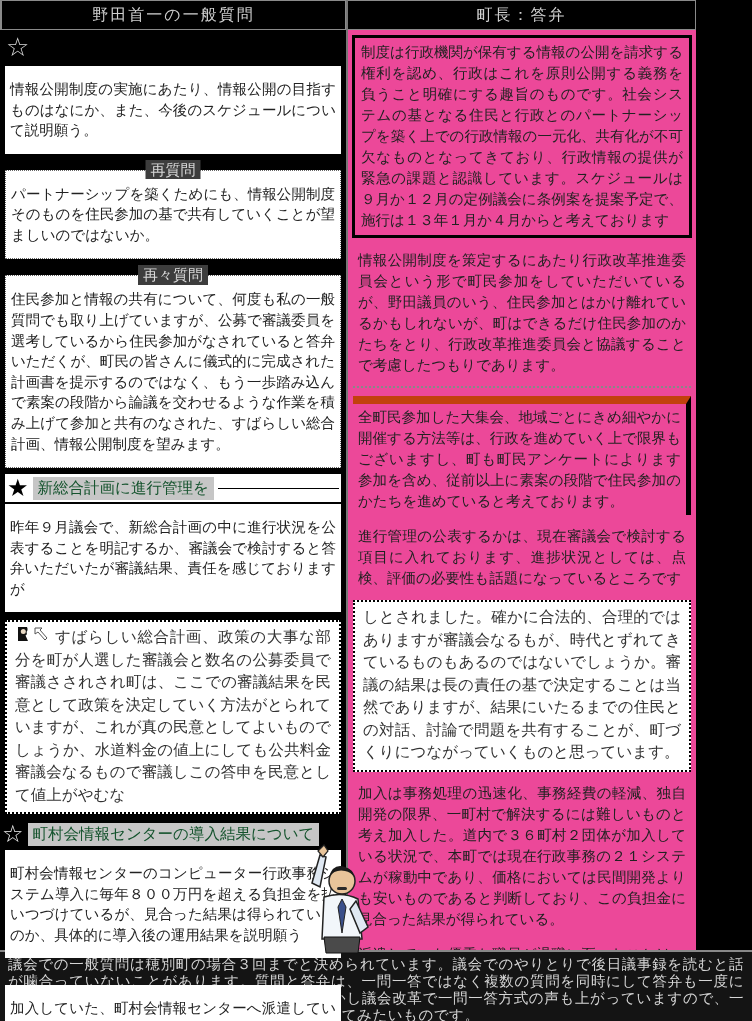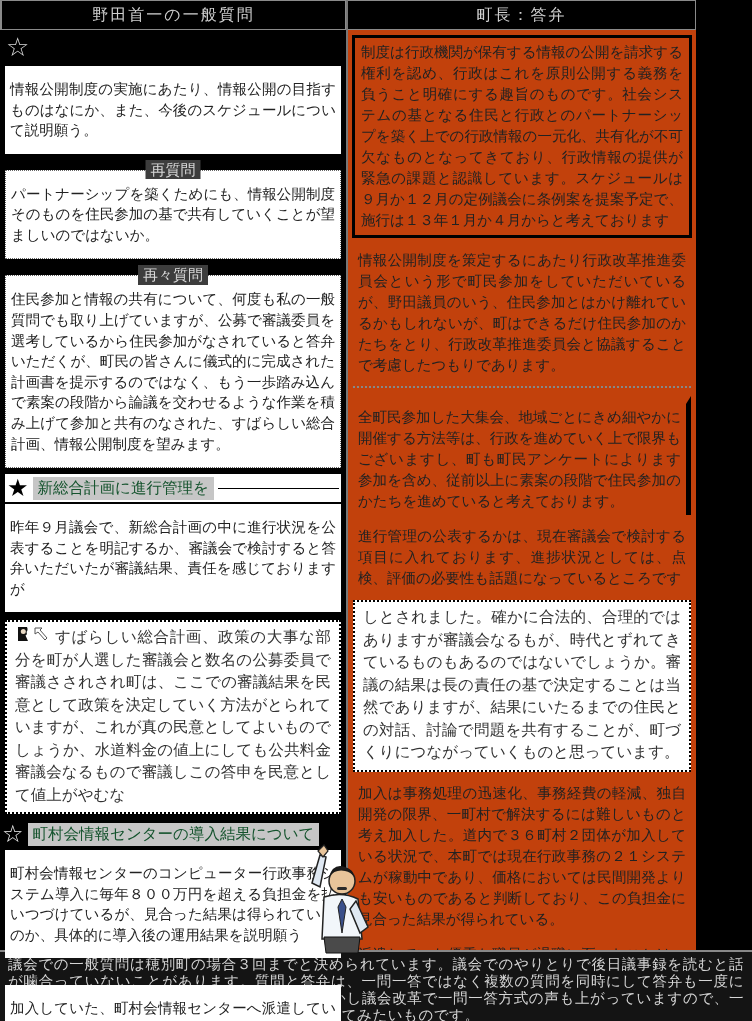--- a/index.html
+++ b/index.html
@@ -8,21 +8,21 @@
     width: 752px; height: 1021px;
     font-family: "Liberation Sans", "DejaVu Sans", sans-serif;
     color: #222;
     position: relative;
     overflow: hidden;
   }
   .page { width: 752px; height: 1021px; display: flex; flex-direction: column; background: #000; }
   .columns { display: flex; flex: 1; min-height: 0; }
   .col { width: 348px; display: flex; flex-direction: column; }
   .col-left { background: #000; border-right: 2px solid #777; }
-  .col-right { background: #c2410c; }
+  .col-right { background: #ec4899; }
   .col-header {
     height: 30px; background: #000; color: #cfcfcf;
     font-size: 16px; letter-spacing: 2px;
     display: flex; align-items: center; justify-content: center;
     border: 1px solid #8a8a8a; border-left: 2px solid #8a8a8a;
     flex: 0 0 auto;
   }
   .col-right .col-header { border-left: none; }
 
   

